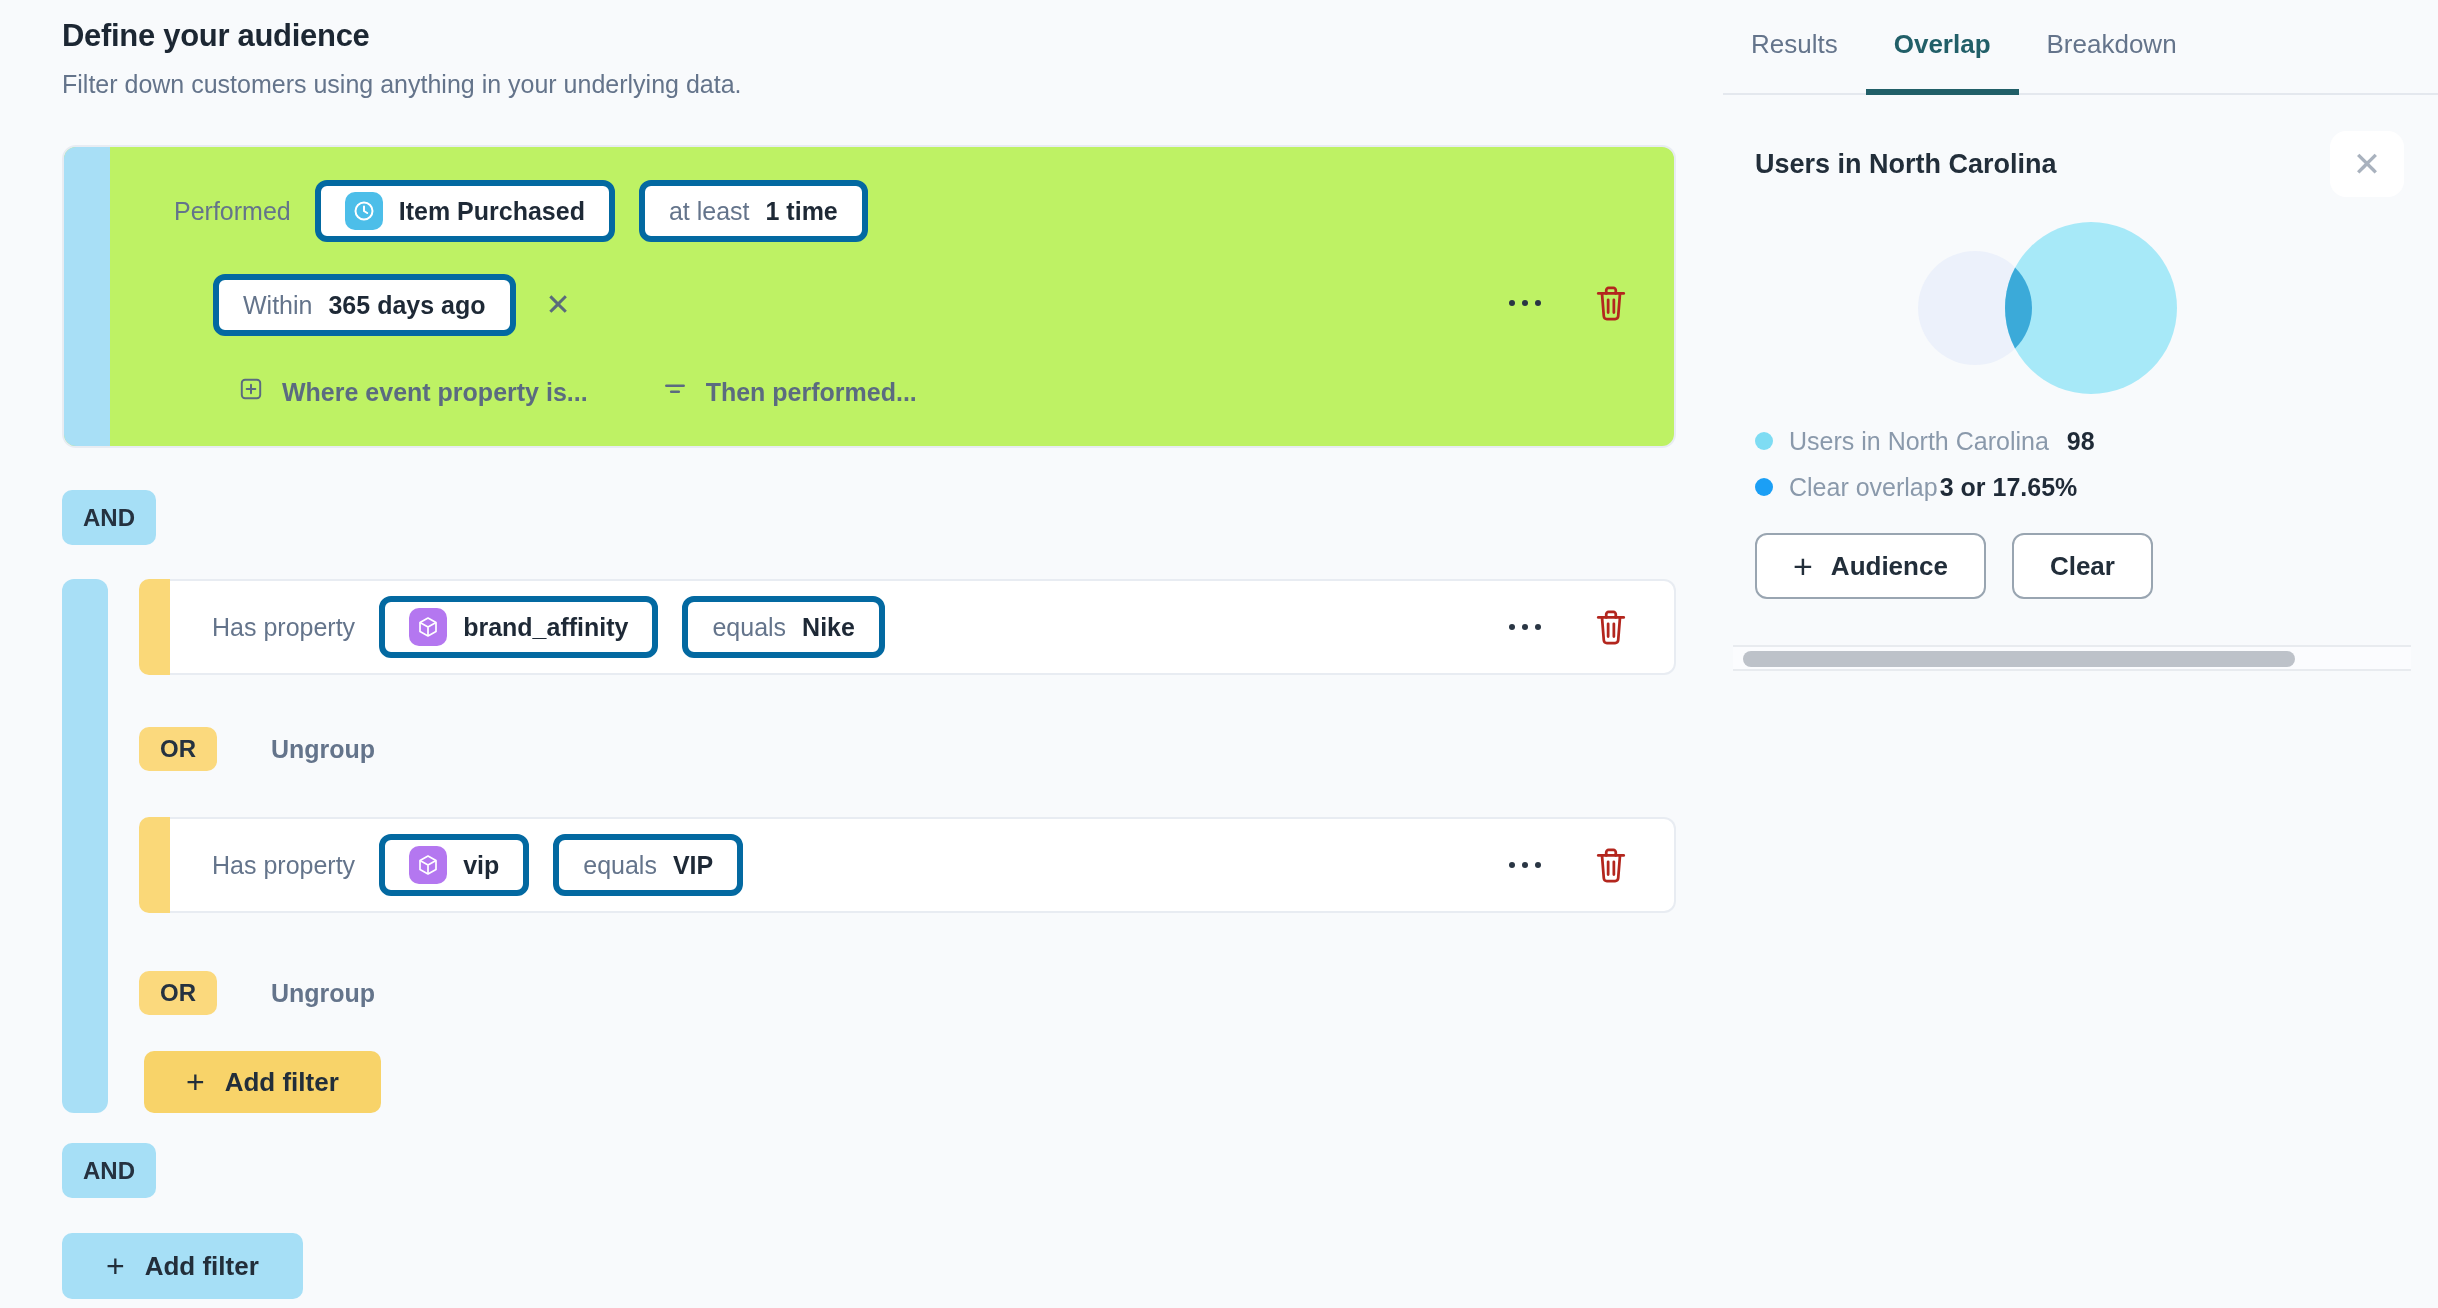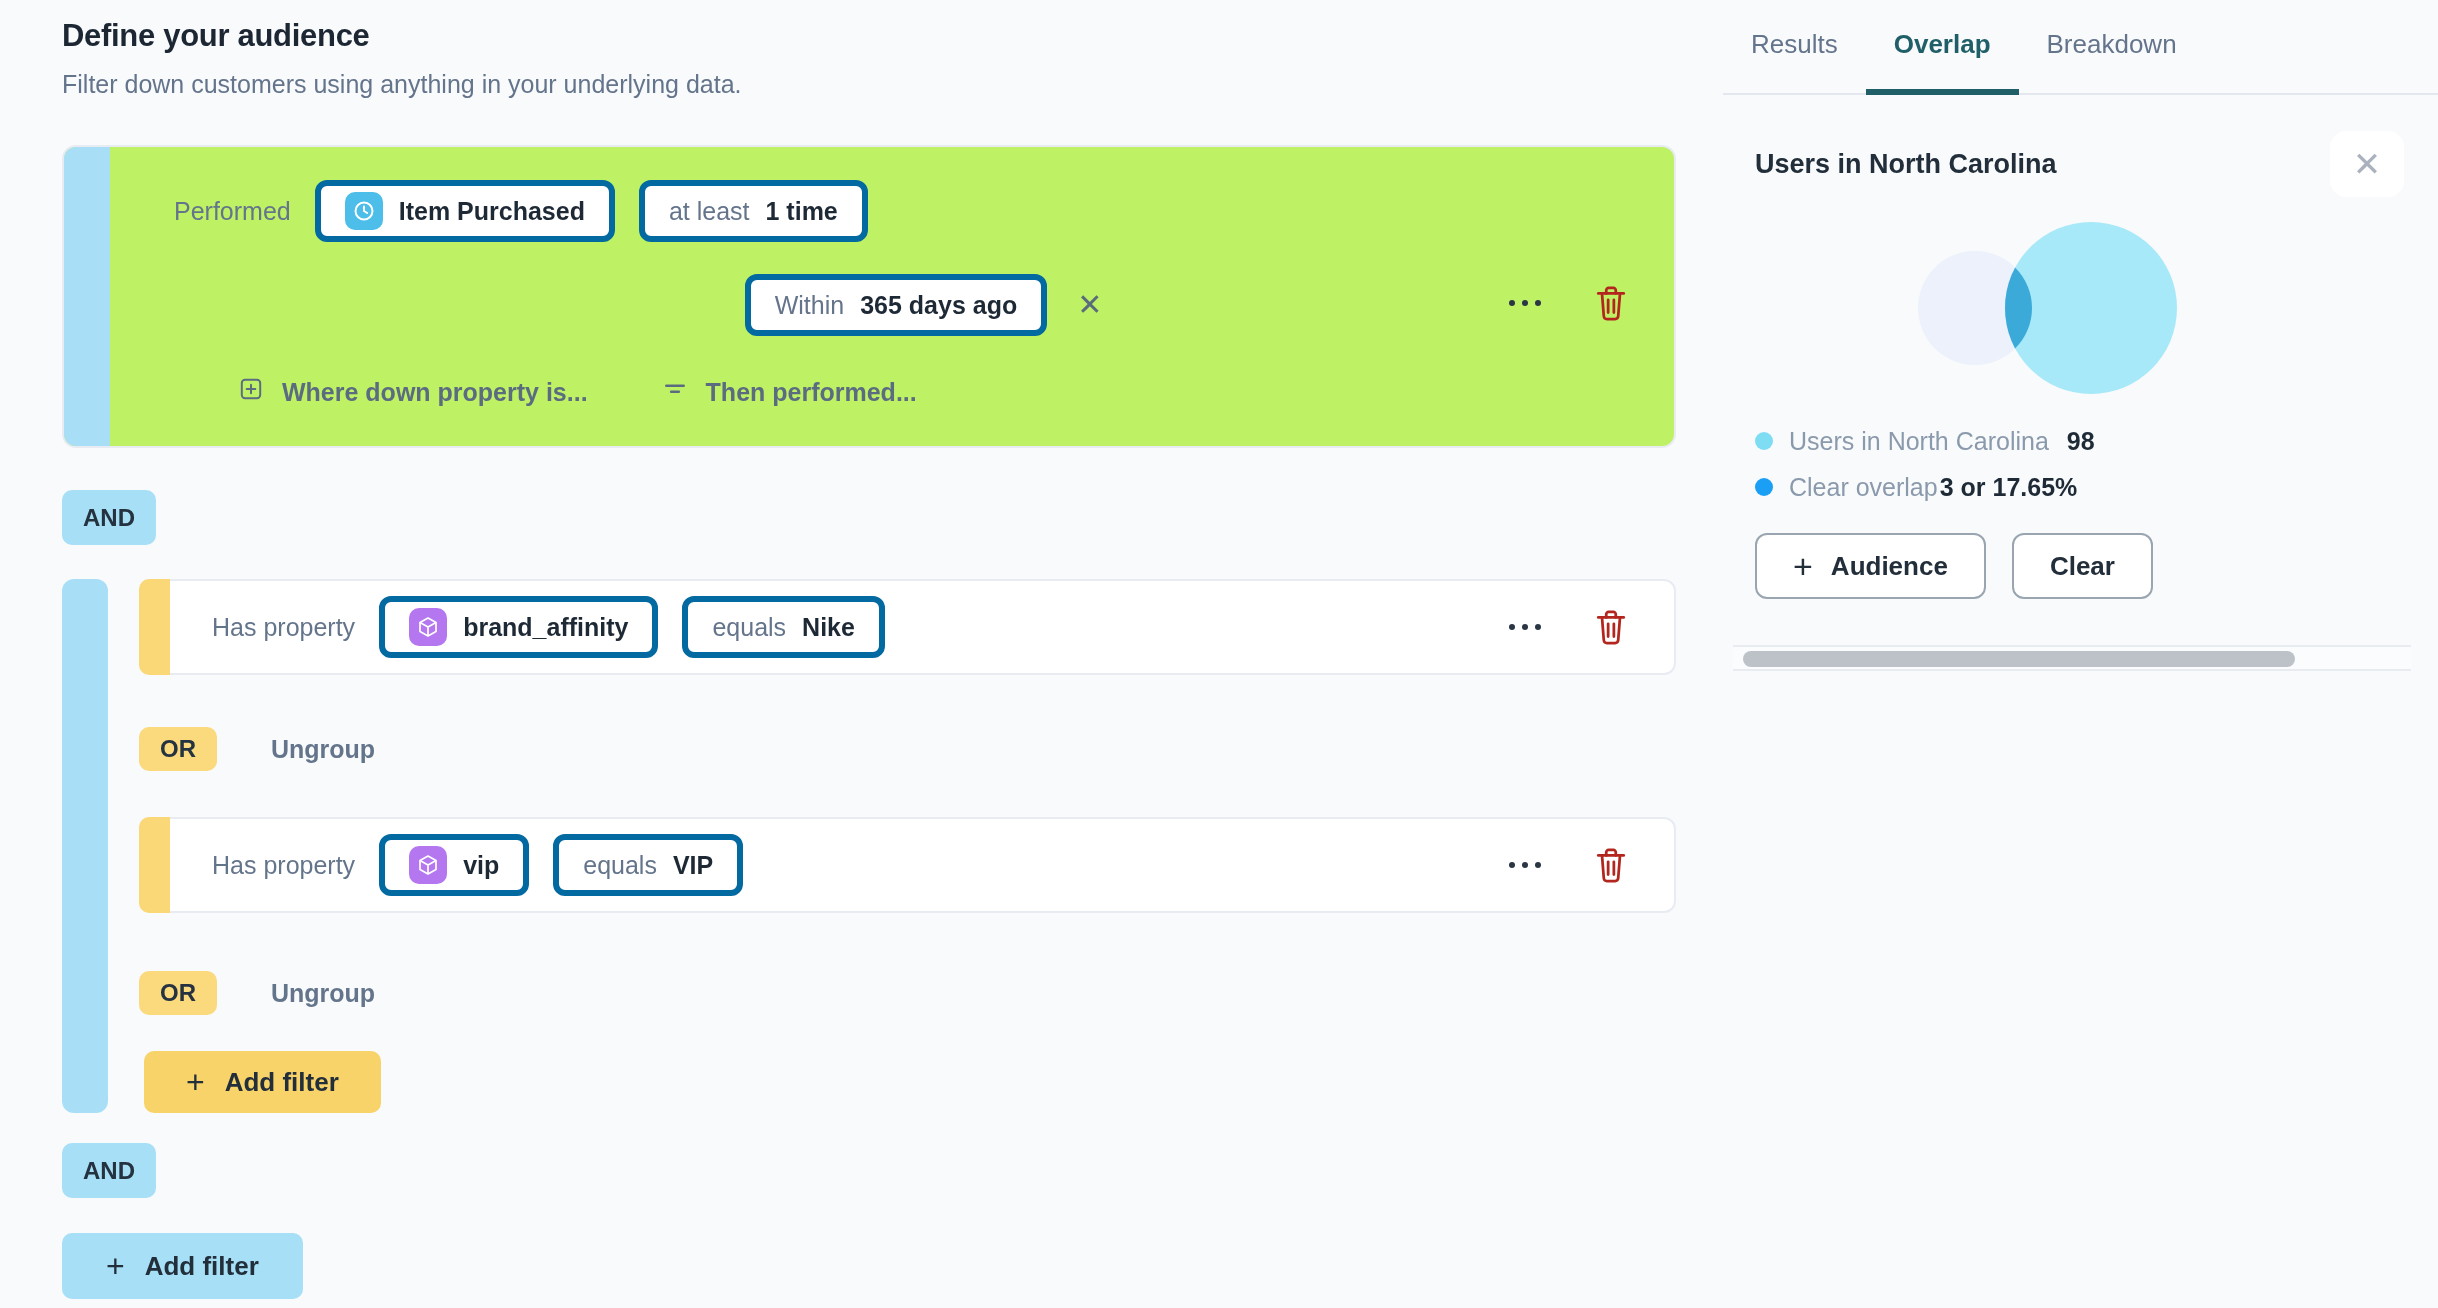--- a/index.html
+++ b/index.html
@@ -18,21 +18,21 @@
   .page-subtitle { font-size: 25px; color: #64748B; margin-bottom: 46px; }
 
   .card {
     background: #bef264; border: 2px solid #E8ECF2; border-radius: 14px;
     display: flex; overflow: hidden; position: relative; margin-bottom: 42px;
   }
   .card-accent { width: 46px; flex: 0 0 46px; background: #A8DFF6; }
   .card-content { flex: 1; padding: 33px 40px 38px 64px; }
 
   .frow { display: flex; align-items: center; gap: 24px; }
-  .frow-2 { margin-top: 32px; margin-left: 39px; gap: 30px; justify-content: center; }
+  .frow-2 { margin-top: 32px; margin-left: 39px; gap: 30px; }
   .frow-3 { margin-top: 40px; margin-left: 64px; gap: 74px; }
 
   .flabel { font-size: 25px; color: #64748B; }
   .chip {
     display: inline-flex; align-items: center; gap: 16px;
     background: #fff; border: 6px solid #0369a1; border-radius: 12px;
     height: 62px; padding: 0 24px; font-size: 25px; white-space: nowrap;
   }
   .chip .muted { color: #64748B; }
   .chip .strong { font-weight: 600; color: #1E2936; }
@@ -172,21 +172,21 @@
       </div>
 
       <div class="frow frow-3">
         <span class="flink">
           <span>
             <svg width="26" height="26" viewBox="0 0 24 24" fill="none" stroke="#5B6B80" stroke-width="1.8" stroke-linecap="round">
               <rect x="3.5" y="3.5" width="17" height="17" rx="3"></rect>
               <path d="M12 8 V16 M8 12 H16"></path>
             </svg>
           </span>
-          <span>Where down property is...</span>
+          <span>Where event property is...</span>
         </span>
         <span class="flink">
           <span>
             <svg width="26" height="26" viewBox="0 0 24 24" fill="none" stroke="#5B6B80" stroke-width="2.4" stroke-linecap="round">
               <path d="M4 9 H20 M8.5 14.5 H15.5"></path>
             </svg>
           </span>
           <span>Then performed...</span>
         </span>
       </div>

